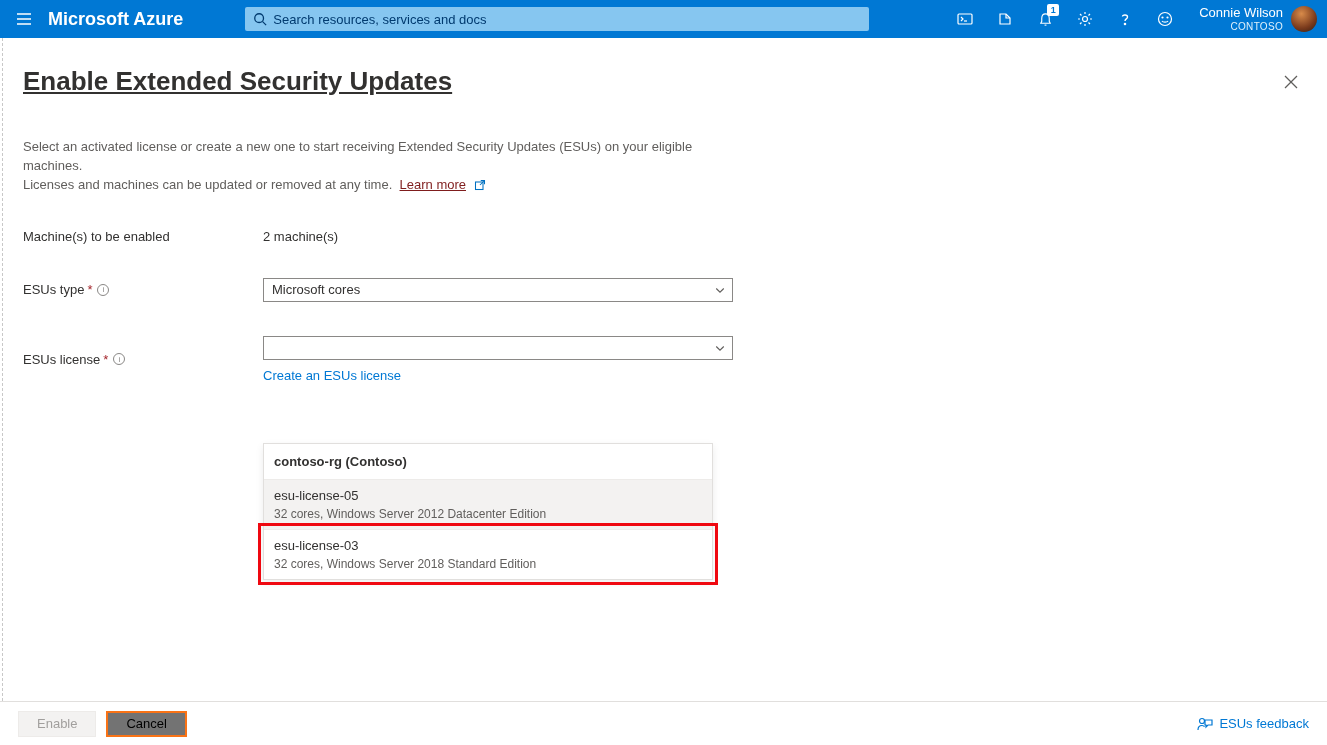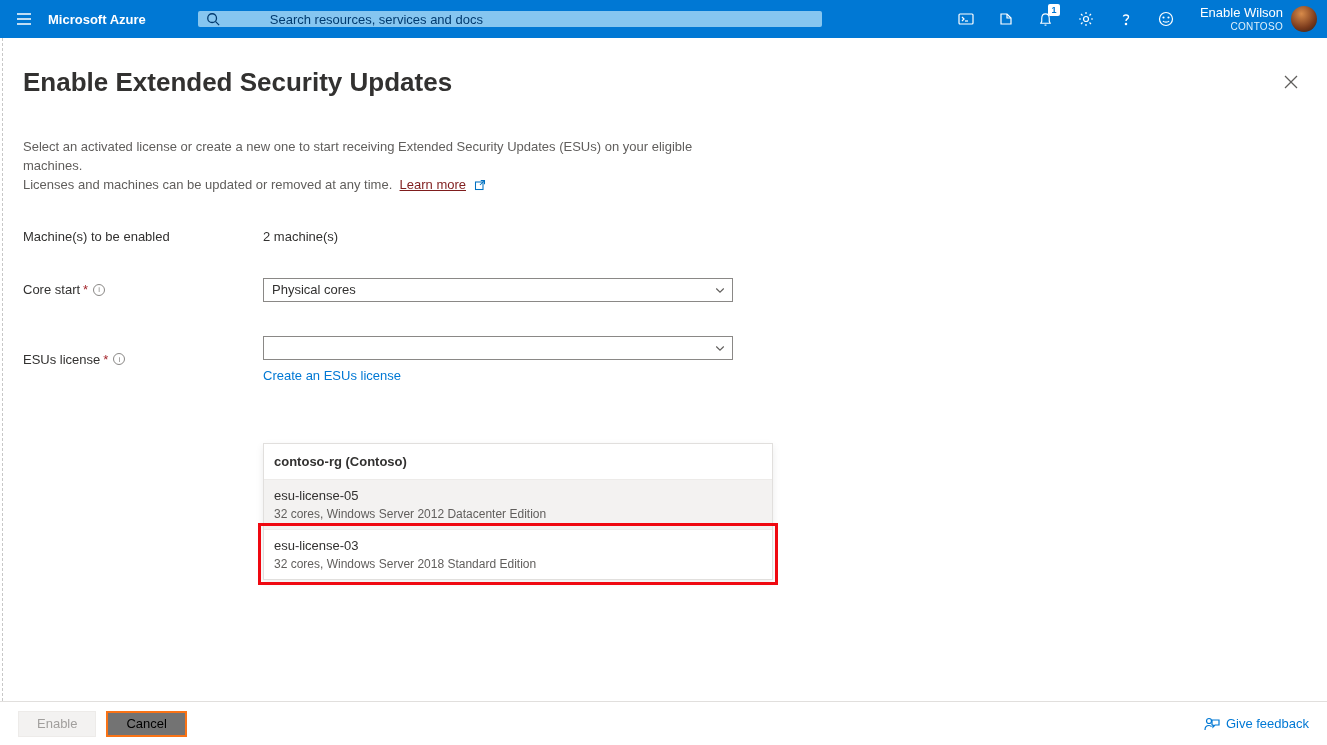--- a/index.html
+++ b/index.html
@@ -1,55 +1,55 @@
 <!DOCTYPE html>
 <html><head>
   <meta charset="utf-8">
   <style>
     * { box-sizing: border-box; margin: 0; padding: 0; font-family: "Segoe UI", Arial, sans-serif; }
     body { width: 1327px; height: 745px; background: #fff; color: #323130; overflow: hidden; }
 
     
     .header { height: 38px; background: #0078d4; display: flex; align-items: center; color: #fff; }
     .hamburger { width: 48px; display: flex; align-items: center; justify-content: center; cursor: pointer; }
-    .brand { display: flex; align-items: center; font-size: 13px; font-weight: 600; white-space: nowrap; flex: 0 0 auto; }
-    .search { flex: 0 0 624px; height: 16px; background: #86c6f0; border-radius: 2px; display: flex; align-items: center; padding: 0 8px; margin-left: 52px; gap: 44px; }
+    .brand { display: flex; align-items: center; font-size: 18px; font-weight: 600; white-space: nowrap; flex: 0 0 auto; margin-right: 10px; }
+    .search { flex: 0 0 624px; height: 24px; background: #86c6f0; border-radius: 2px; display: flex; align-items: center; padding: 0 8px; margin-left: 52px; }
     .search svg { flex: 0 0 auto; margin-right: 6px; }
     .search input { flex: 1; border: none; background: transparent; color: #00396e; font-size: 13px; outline: none; }
     .search input::placeholder { color: #003a6f; }
     .header-spacer { flex: 1; }
     .header-icons { display: flex; align-items: center; }
     .h-icon { width: 40px; height: 38px; display: flex; align-items: center; justify-content: center; position: relative; cursor: pointer; }
     .bell-badge { position: absolute; top: 4px; right: 6px; background: #ffffff; color: #0078d4; font-size: 9px; font-weight: 600; width: 12px; height: 12px; border-radius: 2px; display:flex; align-items:center; justify-content:center; }
     .user-block { display: flex; align-items: center; padding: 0 10px 0 14px; cursor: pointer; }
     .user-text { text-align: right; margin-right: 8px; line-height: 1.1; }
     .user-name { font-size: 13px; }
     .tenant { font-size: 10px; text-transform: uppercase; letter-spacing: 0.3px; color: #dff1fb; }
     .avatar { width: 26px; height: 26px; border-radius: 50%; background: radial-gradient(circle at 40% 30%, #d88b4a 0%, #7a3a1c 60%, #2a1a12 100%); color: #fff; font-size: 12px; display:flex; align-items:center; justify-content:center; }
 
     
     .panel { position: relative; padding: 28px 20px 0 20px; border-left: 1px dashed #c8c8c8; margin-left: 2px; height: calc(100% - 38px - 44px); overflow: hidden; }
-    .title-row { display: flex; align-items: flex-end; justify-content: space-between; }
+    .title-row { display: flex; align-items: flex-start; justify-content: space-between; text-decoration: underline; }
     .page-title { font-size: 26px; font-weight: 600; color: #323130; }
     .close-btn { width: 32px; height: 32px; display:flex; align-items:center; justify-content:center; cursor:pointer; color:#605e5c; }
 
     .desc { margin-top: 40px; font-size: 13px; color: #605e5c; line-height: 1.45; max-width: 720px; }
     .desc a { color: #7f1d1d; text-decoration: underline; }
     .ext-link-icon { color:#0070c1; vertical-align: -2px; margin-left: 4px; }
 
     .form-row { display: flex; align-items: center; margin-top: 34px; font-size: 13px; }
     .label-col { width: 240px; color: #323130; display:flex; align-items:center; }
     .req { color: #a4262c; margin-left: 3px; }
     .info-ic { width:12px; height:12px; border:1px solid #8a8886; border-radius:50%; display:inline-flex; align-items:center; justify-content:center; font-size:8px; color:#8a8886; margin-left:5px; cursor: pointer; }
     .value-col { flex: 0 0 470px; }
     .select { width: 100%; height: 24px; border: 1px solid #8a8886; background: #fff; font-size: 13px; padding: 0 26px 0 8px; display:flex; align-items:center; position: relative; cursor: pointer; color:#323130; }
     .select .chev { position:absolute; right:6px; top:50%; transform: translateY(-50%); color:#605e5c; }
     .link { color:#0078d4; font-size:13px; cursor:pointer; margin-top:8px; display:block; }
 
-    .dropdown { width: 510px; margin-left: 240px; margin-top: 60px; border: 1px solid #e1dfdd; box-shadow: 0 3px 8px rgba(0,0,0,0.08); font-size: 13px; }
+    .dropdown { width: 450px; margin-left: 240px; margin-top: 60px; border: 1px solid #e1dfdd; box-shadow: 0 3px 8px rgba(0,0,0,0.08); font-size: 13px; }
     .dd-header { padding: 10px 10px; font-weight: 600; color:#323130; }
     .dd-item { padding: 8px 10px; border-top: 1px solid #edebe9; cursor: pointer; }
     .dd-item .name { color:#323130; }
     .dd-item .detail { color:#605e5c; font-size: 12px; margin-top: 4px; }
     .dd-item.hover { background: #f3f2f1; }
     .dd-item.highlight { outline: 3px solid #ef0810; outline-offset: 3px; }
 
     
     .footer { position: absolute; left: 0; right: 0; bottom: 0; height: 44px; border-top: 1px solid #e1dfdd; display: flex; align-items: center; justify-content: space-between; padding: 0 18px; background:#fff; }
     .footer-left { display:flex; gap: 10px; justify-content: flex-end; }
@@ -114,21 +114,21 @@
     <div class="h-icon">
       <svg width="16" height="16" viewBox="0 0 16 16" fill="none" stroke="#fff" stroke-width="1.2">
           <circle cx="8" cy="8" r="6.5"></circle>
           <circle cx="5.5" cy="6.5" r="0.5" fill="#fff"></circle>
           <circle cx="10.5" cy="6.5" r="0.5" fill="#fff"></circle>
           <path d="M5 10 C6 11.5 10 11.5 11 10"></path>
         </svg>
     </div>
     <div class="user-block">
       <div class="user-text">
-        <div class="user-name">Enable Wilson</div>
+        <div class="user-name">Connie Wilson</div>
         <div class="tenant">CONTOSO</div>
       </div>
       <div class="avatar"></div>
     </div>
   </div>
 </div>
 
 <div class="panel">
   <div class="title-row">
     <h1 class="page-title">Enable Extended Security Updates</h1>
@@ -151,27 +151,27 @@
       </svg>
   </div>
 
   <div class="form-row">
     <div class="label-col">Machine(s) to be enabled</div>
     <div class="value-col">2 machine(s)</div>
   </div>
 
   <div class="form-row">
     <div class="label-col">
-      <span>Core start</span>
+      <span>ESUs type</span>
       <span class="req">*</span>
       <span class="info-ic">i</span>
     </div>
     <div class="value-col">
       <div class="select">
-        <span>Physical cores</span>
+        <span>Microsoft cores</span>
         <svg class="chev" width="12" height="12" viewBox="0 0 16 16" fill="none" stroke="#605e5c" stroke-width="1.5">
             <polyline points="3,6 8,11 13,6"></polyline>
           </svg>
       </div>
     </div>
   </div>
 
   <div class="form-row">
     <div class="label-col">
       <span>ESUs license</span>
@@ -206,15 +206,15 @@
   <div class="footer-left">
     <button class="btn primary-disabled">Enable</button>
     <button class="btn">Cancel</button>
   </div>
   <div class="feedback">
     <svg width="16" height="16" viewBox="0 0 16 16" fill="none" stroke="#0078d4" stroke-width="1.2">
         <circle cx="5" cy="5" r="2.5"></circle>
         <path d="M1 14 C1 11 3 9.5 5 9.5 C6 9.5 7 10 7.5 10.8"></path>
         <path d="M8 4 L15 4 L15 9 L11 9 L9 11 L9 9 L8 9 Z"></path>
       </svg>
-    <span>Give feedback</span>
+    <span>ESUs feedback</span>
   </div>
 </div>
 
 </body></html>

